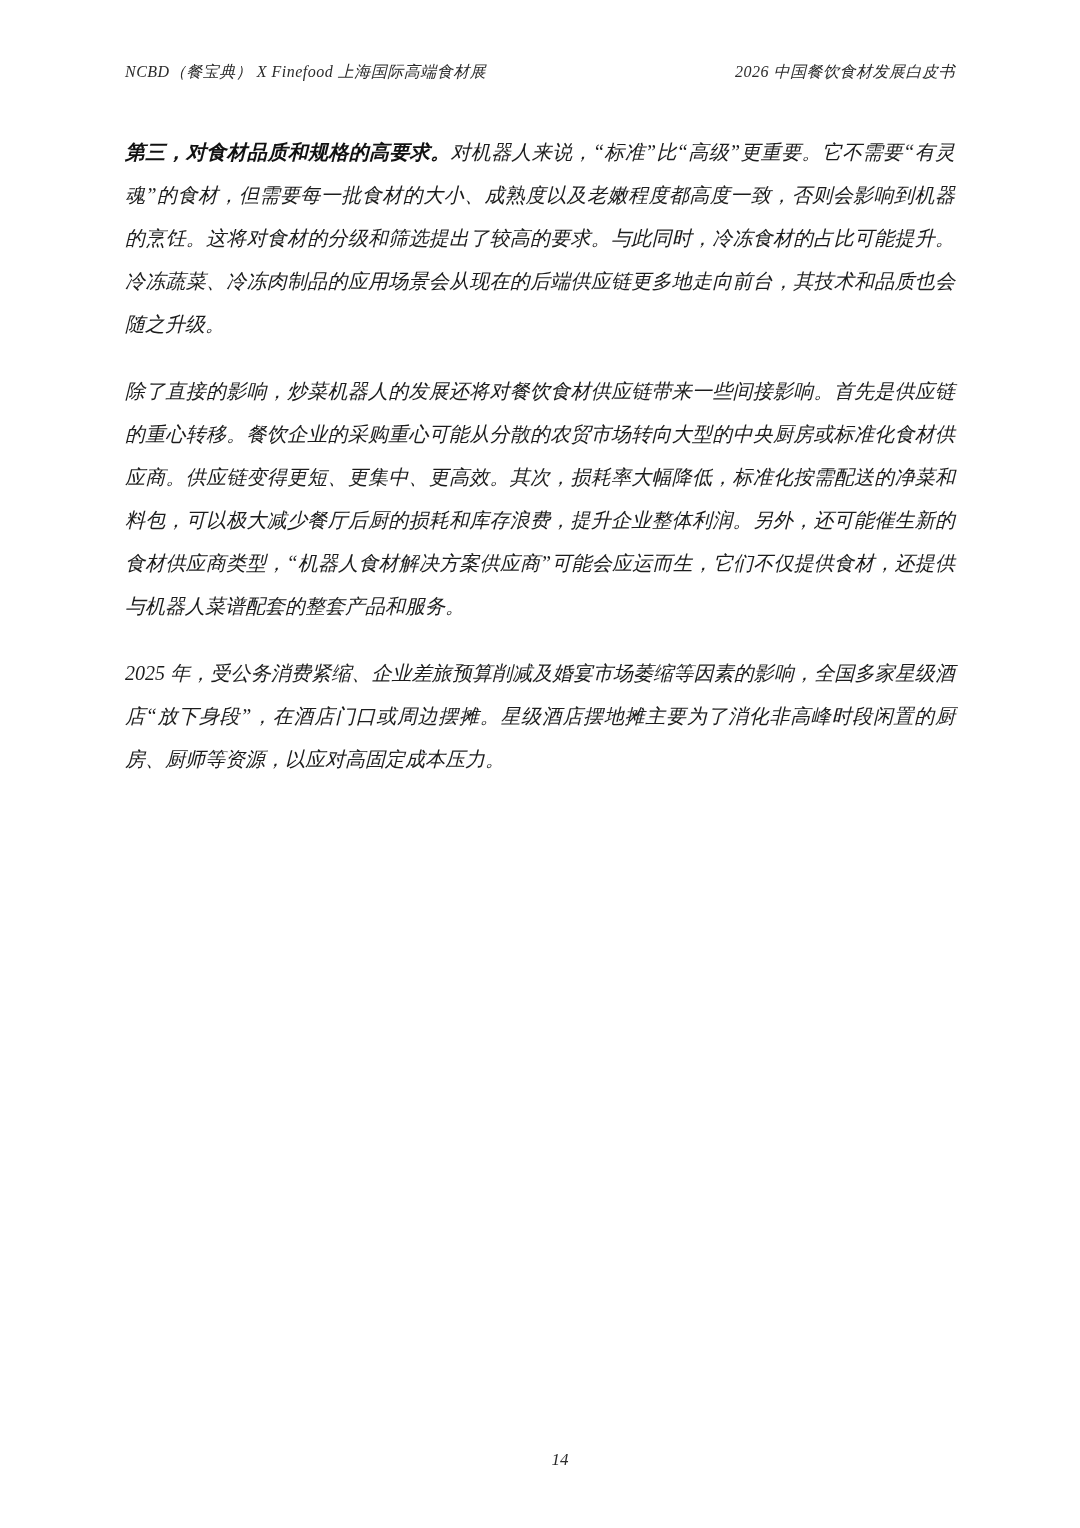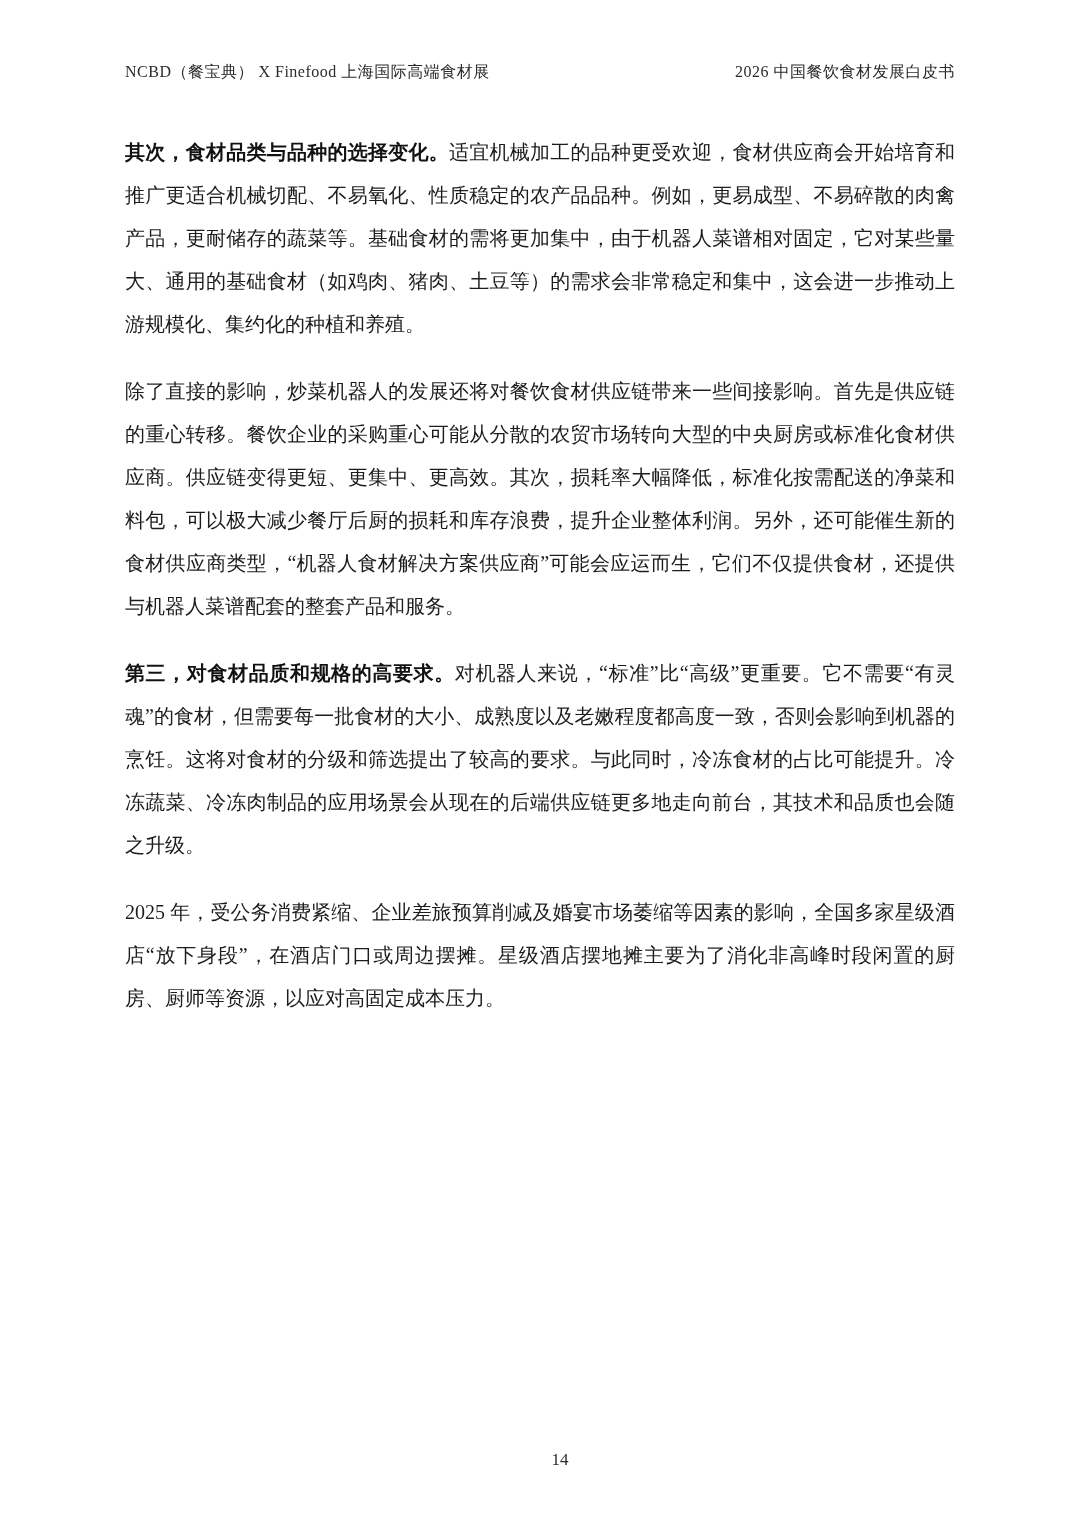--- a/index.html
+++ b/index.html
@@ -1,15 +1,15 @@
 <!DOCTYPE html>
 <html><head>
 <meta charset="utf-8">
 <style>
-  * { margin: 0; padding: 0; box-sizing: border-box; }
+  * { margin: 0; padding: 0; box-sizing: border-box; font-style: italic; }
   html, body { background: #ffffff; }
   body {
     width: 1080px;
     height: 1528px;
     font-family: "Liberation Serif", "DejaVu Serif", serif;
     color: #1c1c1c;
     position: relative;
     overflow: hidden;
   }
   .page {
@@ -67,25 +67,24 @@
 
 <div class="page">
 
   <header class="page-header">
     <span class="header-left">NCBD（餐宝典） X  Finefood 上海国际高端食材展</span>
     <span class="header-right">2026 中国餐饮食材发展白皮书</span>
   </header>
 
   <main class="page-body">
 
-    <p class="para"><strong class="lead">其次，食材品类与品种的选择变化。</strong><span>适宜机械加工的品种更受欢迎，食材供应商会开始培育和推广更适合机械切配、不易氧化、性质稳定的农产品品种。例如，更易成型、不易碎散的肉禽产品，更耐储存的蔬菜等。基础食材的需将更加集中，由于机器人菜谱相对固定，它对某些量大、通用的基础食材（如鸡肉、猪肉、土豆等）的需求会非常稳定和集中，这会进一步推动上游规模化、集约化的种植和养殖。</span></p>
+
+    <p class="para"><strong class="lead">第三，对食材品质和规格的高要求。</strong><span>对机器人来说，“标准”比“高级”更重要。它不需要“有灵魂”的食材，但需要每一批食材的大小、成熟度以及老嫩程度都高度一致，否则会影响到机器的烹饪。这将对食材的分级和筛选提出了较高的要求。与此同时，冷冻食材的占比可能提升。冷冻蔬菜、冷冻肉制品的应用场景会从现在的后端供应链更多地走向前台，其技术和品质也会随之升级。</span></p>
 
     <p class="para"><span>除了直接的影响，炒菜机器人的发展还将对餐饮食材供应链带来一些间接影响。首先是供应链的重心转移。餐饮企业的采购重心可能从分散的农贸市场转向大型的中央厨房或标准化食材供应商。供应链变得更短、更集中、更高效。其次，损耗率大幅降低，标准化按需配送的净菜和料包，可以极大减少餐厅后厨的损耗和库存浪费，提升企业整体利润。另外，还可能催生新的食材供应商类型，“机器人食材解决方案供应商”可能会应运而生，它们不仅提供食材，还提供与机器人菜谱配套的整套产品和服务。</span></p>
-
-    <p class="para"><strong class="lead">第三，对食材品质和规格的高要求。</strong><span>对机器人来说，“标准”比“高级”更重要。它不需要“有灵魂”的食材，但需要每一批食材的大小、成熟度以及老嫩程度都高度一致，否则会影响到机器的烹饪。这将对食材的分级和筛选提出了较高的要求。与此同时，冷冻食材的占比可能提升。冷冻蔬菜、冷冻肉制品的应用场景会从现在的后端供应链更多地走向前台，其技术和品质也会随之升级。</span></p>
 
 
     <p class="para"><span>2025 年，受公务消费紧缩、企业差旅预算削减及婚宴市场萎缩等因素的影响，全国多家星级酒店“放下身段”，在酒店门口或周边摆摊。星级酒店摆地摊主要为了消化非高峰时段闲置的厨房、厨师等资源，以应对高固定成本压力。</span></p>
 
   </main>
 
   <footer class="page-footer">
     <span>14</span>
   </footer>
 

